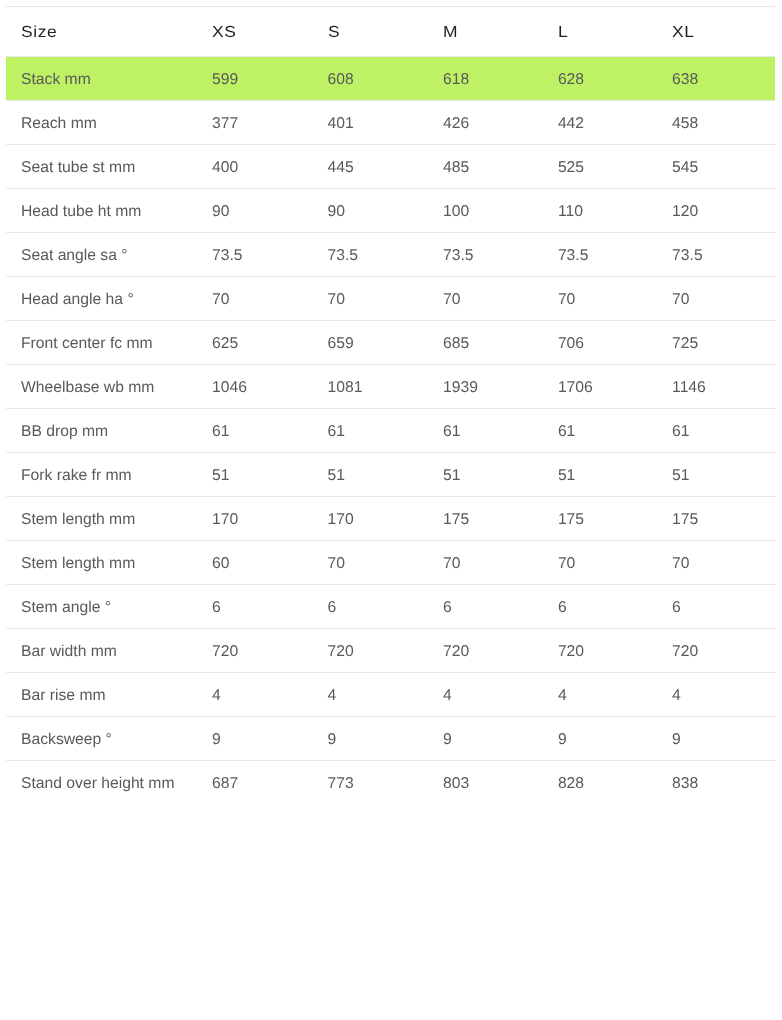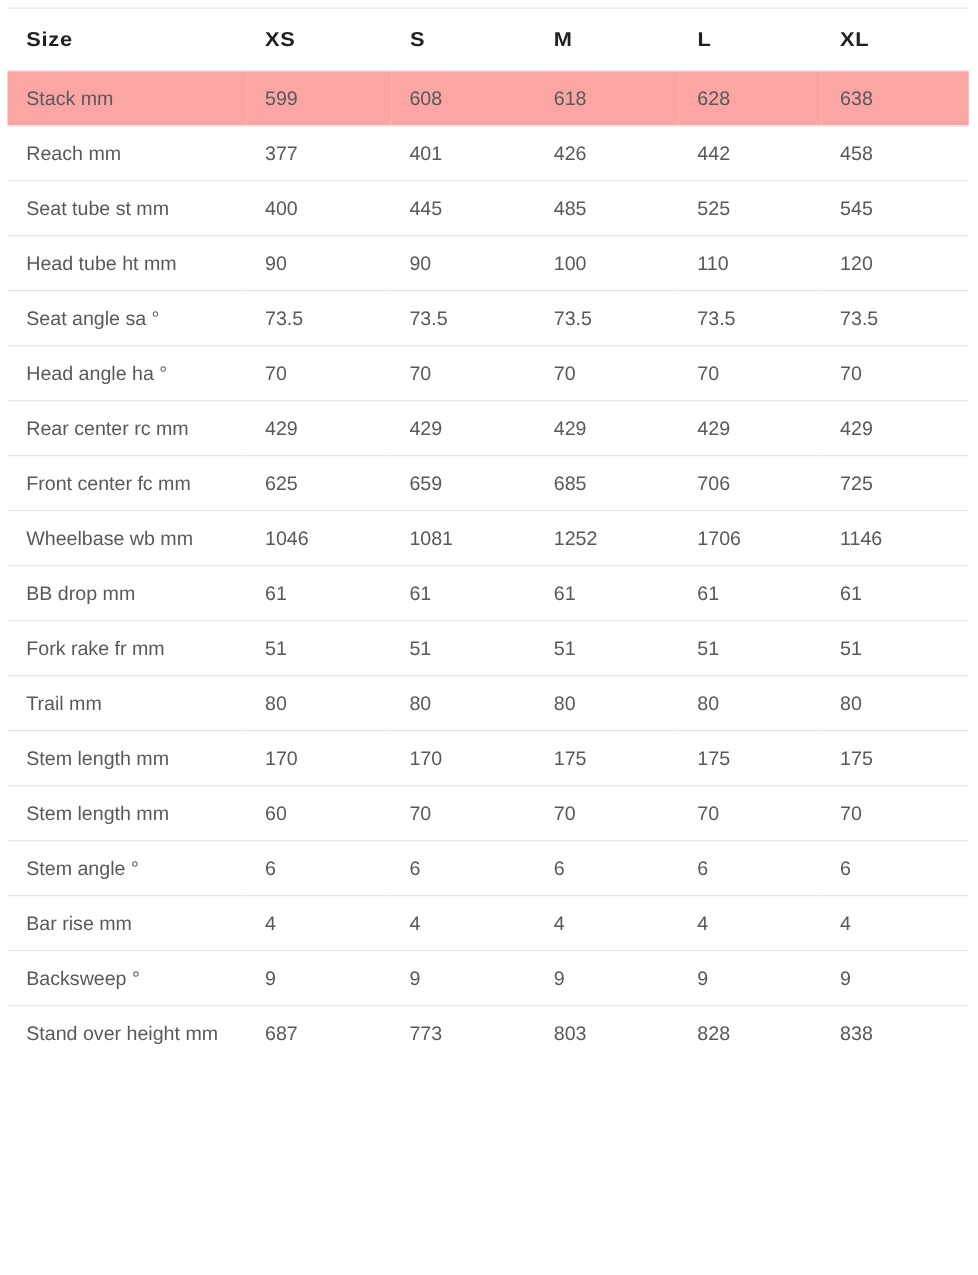--- a/index.html
+++ b/index.html
@@ -15,25 +15,25 @@
   table.geo col.c-label { width:191px; }
   table.geo col.c-xs { width:115.5px; }
   table.geo col.c-s  { width:115.5px; }
   table.geo col.c-m  { width:114.9px; }
   table.geo col.c-l  { width:114.2px; }
   table.geo col.c-xl { width:118px; }
   table.geo th, table.geo td {
     text-align:left; vertical-align:middle;
     border-top:1px solid #e7e7e7; padding:0 0 0 15px;
   }
-  table.geo thead th { height:49px; font-size:16px; font-weight:bold; color:#231f20; line-height:0; }
+  table.geo thead th { height:49px; font-size:16px; font-weight:normal; color:#231f20; line-height:0; }
   table.geo thead th > span.hv { display:inline-block; line-height:1; transform:scaleX(1.09); transform-origin:left center; letter-spacing:0.55px; position:relative; top:1.2px; }
   table.geo tbody td { height:43px; font-size:15.7px; font-weight:normal; color:#58595b; line-height:0; }
   table.geo tbody td > span.cv { display:inline-block; line-height:1; position:relative; top:1px; }
-  table.geo tbody tr.alt > td { background:#fca5a5;text-decoration:underline; }
+  table.geo tbody tr.alt > td { background:#bef264;text-decoration:underline; }
 </style>
 </head>
 <body>
 
 <div class="geo-wrap">
   <table class="geo">
     <colgroup>
       <col class="c-label">
         <col class="c-xs">
         <col class="c-s">
@@ -94,66 +94,50 @@
       </tr>
       <tr>
         <td><span class="cv">Head angle ha °</span></td>
         <td><span class="cv">70</span></td>
         <td><span class="cv">70</span></td>
         <td><span class="cv">70</span></td>
         <td><span class="cv">70</span></td>
         <td><span class="cv">70</span></td>
       </tr>
       <tr>
-        <td><span class="cv">Rear center rc mm</span></td>
-        <td><span class="cv">429</span></td>
-        <td><span class="cv">429</span></td>
-        <td><span class="cv">429</span></td>
-        <td><span class="cv">429</span></td>
-        <td><span class="cv">429</span></td>
-      </tr>
-      <tr>
         <td><span class="cv">Front center fc mm</span></td>
         <td><span class="cv">625</span></td>
         <td><span class="cv">659</span></td>
         <td><span class="cv">685</span></td>
         <td><span class="cv">706</span></td>
         <td><span class="cv">725</span></td>
       </tr>
       <tr>
         <td><span class="cv">Wheelbase wb mm</span></td>
         <td><span class="cv">1046</span></td>
         <td><span class="cv">1081</span></td>
-        <td><span class="cv">1252</span></td>
+        <td><span class="cv">1939</span></td>
         <td><span class="cv">1706</span></td>
         <td><span class="cv">1146</span></td>
       </tr>
       <tr>
         <td><span class="cv">BB drop mm</span></td>
         <td><span class="cv">61</span></td>
         <td><span class="cv">61</span></td>
         <td><span class="cv">61</span></td>
         <td><span class="cv">61</span></td>
         <td><span class="cv">61</span></td>
       </tr>
       <tr>
         <td><span class="cv">Fork rake fr mm</span></td>
         <td><span class="cv">51</span></td>
         <td><span class="cv">51</span></td>
         <td><span class="cv">51</span></td>
         <td><span class="cv">51</span></td>
         <td><span class="cv">51</span></td>
-      </tr>
-      <tr>
-        <td><span class="cv">Trail mm</span></td>
-        <td><span class="cv">80</span></td>
-        <td><span class="cv">80</span></td>
-        <td><span class="cv">80</span></td>
-        <td><span class="cv">80</span></td>
-        <td><span class="cv">80</span></td>
       </tr>
       <tr>
         <td><span class="cv">Stem length mm</span></td>
         <td><span class="cv">170</span></td>
         <td><span class="cv">170</span></td>
         <td><span class="cv">175</span></td>
         <td><span class="cv">175</span></td>
         <td><span class="cv">175</span></td>
       </tr>
       <tr>
@@ -164,20 +148,28 @@
         <td><span class="cv">70</span></td>
         <td><span class="cv">70</span></td>
       </tr>
       <tr>
         <td><span class="cv">Stem angle °</span></td>
         <td><span class="cv">6</span></td>
         <td><span class="cv">6</span></td>
         <td><span class="cv">6</span></td>
         <td><span class="cv">6</span></td>
         <td><span class="cv">6</span></td>
+      </tr>
+      <tr>
+        <td><span class="cv">Bar width mm</span></td>
+        <td><span class="cv">720</span></td>
+        <td><span class="cv">720</span></td>
+        <td><span class="cv">720</span></td>
+        <td><span class="cv">720</span></td>
+        <td><span class="cv">720</span></td>
       </tr>
       <tr>
         <td><span class="cv">Bar rise mm</span></td>
         <td><span class="cv">4</span></td>
         <td><span class="cv">4</span></td>
         <td><span class="cv">4</span></td>
         <td><span class="cv">4</span></td>
         <td><span class="cv">4</span></td>
       </tr>
       <tr>

